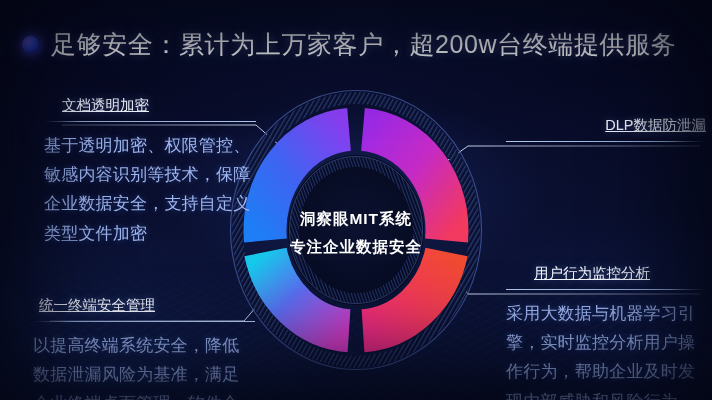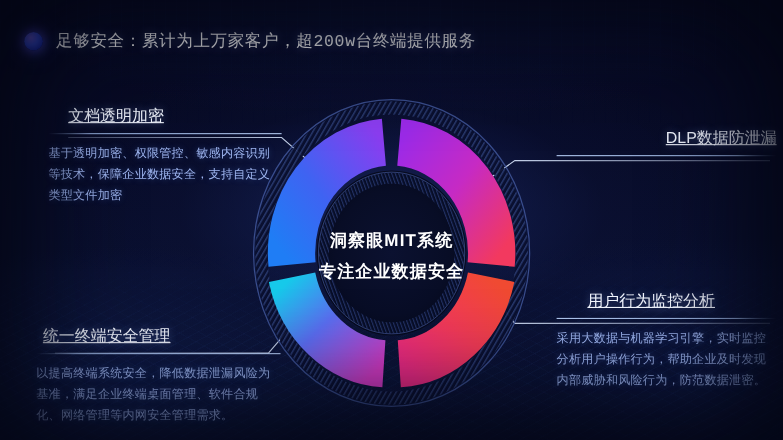--- a/index.html
+++ b/index.html
@@ -47,41 +47,40 @@
 
   
   #header { position:absolute; left:22px; top:28px; display:flex; align-items:center; gap:12px; }
   .bullet {
     width:17px; height:17px; border-radius:50%;
     background:radial-gradient(circle at 34% 30%, #7b6bff 0%, #3a53f0 42%, #1d2fb8 72%, #16239a 100%);
     box-shadow:0 0 9px 2px rgba(90,90,255,.62), 0 0 18px 5px rgba(60,60,210,.28);
     flex:0 0 auto;
   }
   #title {
-    font-size:15px; color:#ffffff; letter-spacing:.6px; white-space:nowrap;
+    font-size:25px; color:#ffffff; letter-spacing:.6px; white-space:nowrap;
     text-shadow:0 0 9px rgba(150,180,255,.38);
-    font-family:Liberation Mono, monospace;
   }
 
   
   #donut { position:absolute; left:228px; top:88px; width:256px; height:284px;font-weight:bold; }
   #donut svg { display:block; width:256px; height:284px; overflow:visible; }
 
   
   .block { position:absolute; }
   .b-title {
     font-size:14.5px; color:#f2f6ff; white-space:nowrap;
     text-shadow:0 0 8px rgba(140,175,255,.40);
     text-decoration:underline;
   }
   .b-rule { height:1px; margin-top:6px; }
   .b-rule.l { background:linear-gradient(90deg,rgba(150,185,255,0) 0%,rgba(175,205,255,.80) 18%,rgba(190,215,255,.92) 100%); }
   .b-rule.r { background:linear-gradient(270deg,rgba(150,185,255,0) 0%,rgba(175,205,255,.80) 18%,rgba(190,215,255,.92) 100%); }
   .b-body {
-    margin-top:9px; font-size:11px; line-height:1.72;
+    margin-top:9px; font-size:17px; line-height:1.72;
     color:#9fb6f0; letter-spacing:.2px;
     text-shadow:0 0 6px rgba(70,110,210,.45);
   }
 
   #blk-doc   { left:44px;  top:96px;  width:212px; }
   #blk-dlp   { left:506px; top:116px; width:200px; text-align:left; }
   #blk-dlp .b-title { text-align:left; }
   #blk-user  { left:506px; top:264px; width:200px; }
   #blk-term  { left:33px;  top:296px; width:222px; }
 

